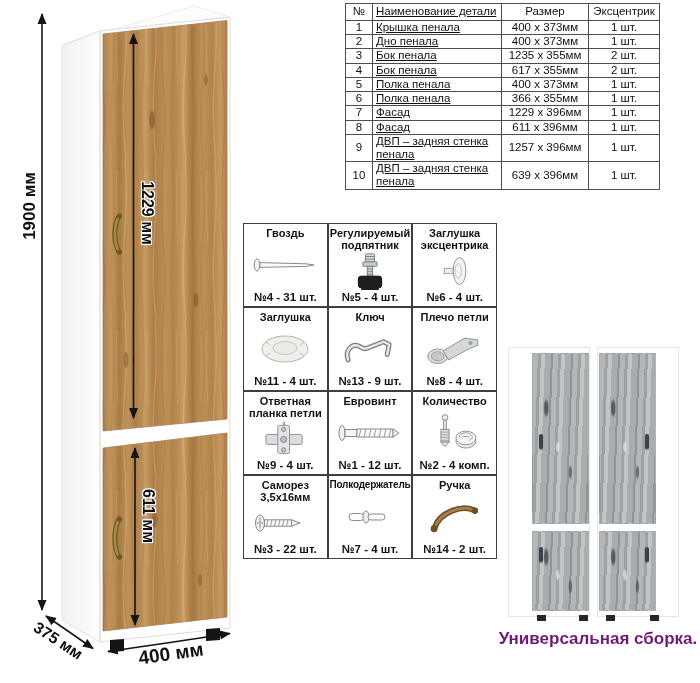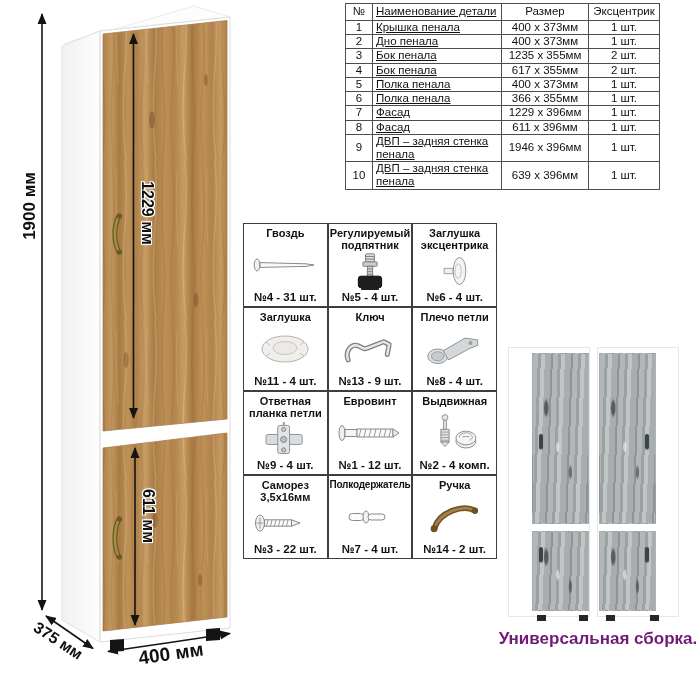--- a/index.html
+++ b/index.html
@@ -220,21 +220,21 @@
         </tr>
       <tr>
           <td class="c-num">8</td>
           <td class="c-name">Фасад</td>
           <td class="c-size">611 x 396мм</td>
           <td class="c-qty">1 шт.</td>
         </tr>
       <tr>
           <td class="c-num">9</td>
           <td class="c-name">ДВП – задняя стенка пенала</td>
-          <td class="c-size">1946 x 396мм</td>
+          <td class="c-size">1257 x 396мм</td>
           <td class="c-qty">1 шт.</td>
         </tr>
       <tr>
           <td class="c-num">10</td>
           <td class="c-name">ДВП – задняя стенка пенала</td>
           <td class="c-size">639 x 396мм</td>
           <td class="c-qty">1 шт.</td>
         </tr>
     </tbody>
   </table>
@@ -341,21 +341,21 @@
         <line x1="46" y1="11" x2="44" y2="19"></line>
             <line x1="51" y1="11" x2="49" y2="19"></line>
             <line x1="56" y1="11" x2="54" y2="19"></line>
           </g>
         <polygon points="58,11 64,15 58,19" fill="#f0f0f0" stroke="#8a8a8a"></polygon>
       </svg>
       <div class="hw-qty">№1 - 12 шт.</div>
     </div>
 
     <div class="hw-cell">
-      <div class="hw-title">Выдвижная</div>
+      <div class="hw-title">Количество</div>
       <svg class="hw-ico" width="72" height="40" viewBox="0 0 70 44">
         <circle cx="24" cy="5" r="3.2" fill="#e8e8e8" stroke="#888"></circle>
         <rect x="22.3" y="8" width="3.4" height="10" fill="#ddd" stroke="#999"></rect>
         <rect x="19.5" y="18" width="9" height="14" fill="#e3e3e3" stroke="#888"></rect>
         <g stroke="#999">
             <line x1="19.5" y1="21" x2="28.5" y2="21"></line>
             <line x1="19.5" y1="24" x2="28.5" y2="24"></line>
         <line x1="19.5" y1="27" x2="28.5" y2="27"></line>
             <line x1="19.5" y1="30" x2="28.5" y2="30"></line>
           </g>

